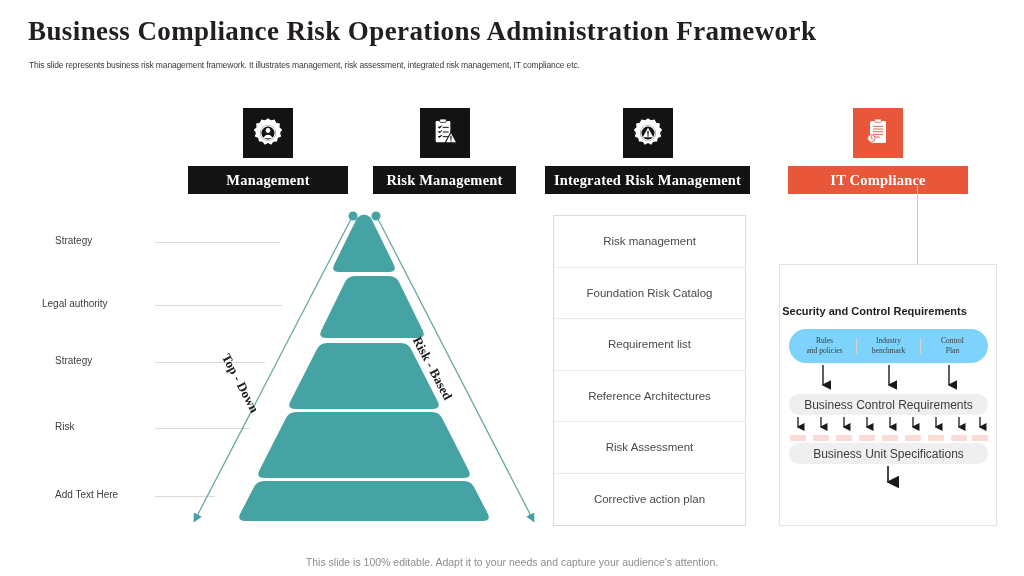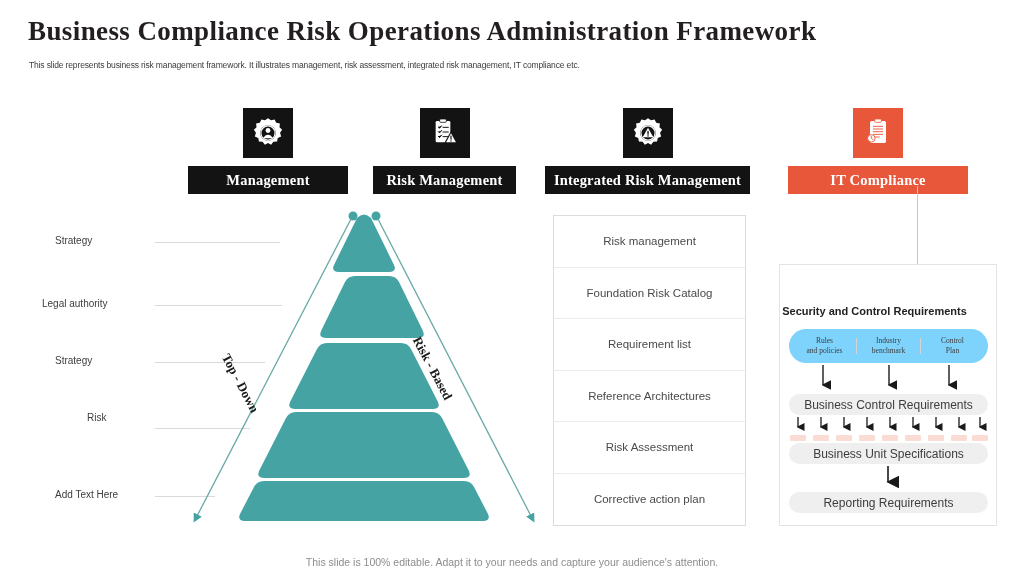--- a/index.html
+++ b/index.html
@@ -197,21 +197,21 @@
 
   <div class="leftlabel" style="left:55px;top:235px;">Strategy</div>
   <div class="leadline" style="left:155px;top:242px;width:125px;"></div>
 
   <div class="leftlabel" style="left:42px;top:298px;">Legal authority</div>
   <div class="leadline" style="left:155px;top:305px;width:127px;"></div>
 
   <div class="leftlabel" style="left:55px;top:355px;">Strategy</div>
   <div class="leadline" style="left:155px;top:362px;width:110px;"></div>
 
-  <div class="leftlabel" style="left:55px;top:412px;margin-left:32px;">Risk</div>
+  <div class="leftlabel" style="left:55px;top:421px;">Risk</div>
   <div class="leadline" style="left:155px;top:428px;width:95px;"></div>
 
   <div class="leftlabel" style="left:55px;top:489px;">Add Text Here</div>
   <div class="leadline" style="left:155px;top:496px;width:60px;"></div>
 
   <div class="pyramid">
     <svg width="368" height="325" viewBox="0 0 368 325">
       <g fill="#45a3a3">
         <path d="M177 12 q7-7 14 0 l23 47 q3 7-5 7 h-50 q-8 0-5-7 z"></path>
         <path d="M165 76 q3-6 10-6 h34 q7 0 10 6 l24 49 q3 7-5 7 h-92 q-8 0-5-7 z"></path>
@@ -323,17 +323,16 @@
     <svg width="199" height="24" viewBox="0 0 199 24">
       <defs>
         <marker id="dn3" markerWidth="8" markerHeight="8" refX="4" refY="7" orient="auto">
           <path d="M0,0 L8,0 L4,8 z" fill="#1a1a1a"></path>
         </marker>
       </defs>
       <path d="M99 0 V16" stroke="#1a1a1a" stroke-width="1.6" marker-end="url(#dn3)"></path>
     </svg>
   </div>
 
-  <div class="bar rep">Reporting Requirements</div>
 
   <div class="footer">This slide is 100% editable. Adapt it to your needs and capture your audience's attention.</div>
 
 </div>
 
 </body></html>

